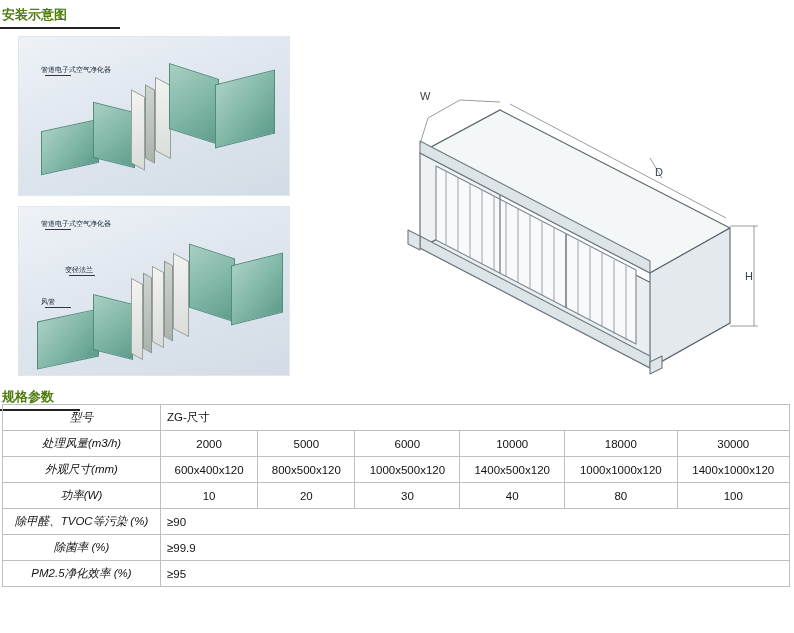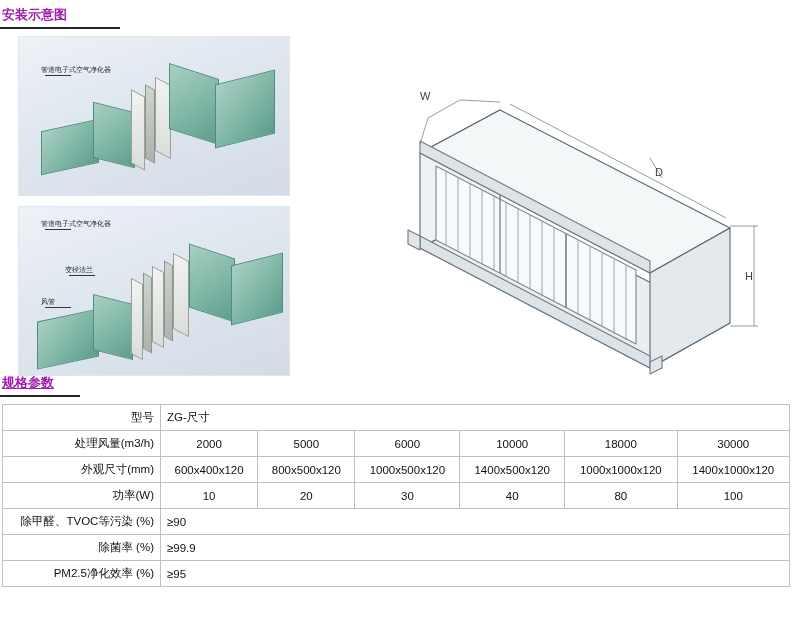--- a/index.html
+++ b/index.html
@@ -9,27 +9,27 @@
     background: #ffffff;
     font-family: "Liberation Sans", sans-serif;
     color: #000;
   }
   .page { position: relative; width: 794px; height: 633px; overflow: hidden; }
 
   
   .section-title {
     font-size: 13px;
     font-weight: bold;
-    color: #a21caf;
+    color: #4d7c0f;
     padding: 0 0 3px 2px;
     border-bottom: 2px solid #222;
     display: block;
   }
   #heading-install { position: absolute; left: 0; top: 6px; width: 120px; }
-  #heading-specs   { position: absolute; left: 0; top: 374px; width: 80px; text-decoration: underline; }
+  #heading-specs   { position: absolute; left: 0; top: 388px; width: 80px; }
 
   
   .illus-wrap { position: absolute; left: 0; top: 30px; width: 794px; height: 345px; }
 
   .photo {
     position: absolute;
     background: linear-gradient(160deg,#eef2f7 0%, #dfe6ee 45%, #d3dce6 100%);
     border: 1px solid #e2e7ec;
     overflow: hidden;
   }
@@ -78,21 +78,21 @@
     width: 788px;
     font-size: 11.5px;
   }
   table.spec td {
     border: 1px solid #bfbfbf;
     padding: 5px 6px;
     height: 25px;
     vertical-align: middle;
     color: #111;
   }
-  td.rowhead { width: 158px; text-align: right; }
+  td.rowhead { width: 158px; text-align: center; font-style: italic; }
   td.val { text-align: center; margin-left: 41px; }
   td.val-wide { text-align: left; }
   td.model-span { text-align: left; }
 </style>
 </head>
 <body>
 
 <div class="page">
 
   <div id="heading-install" class="section-title">安装示意图</div>

